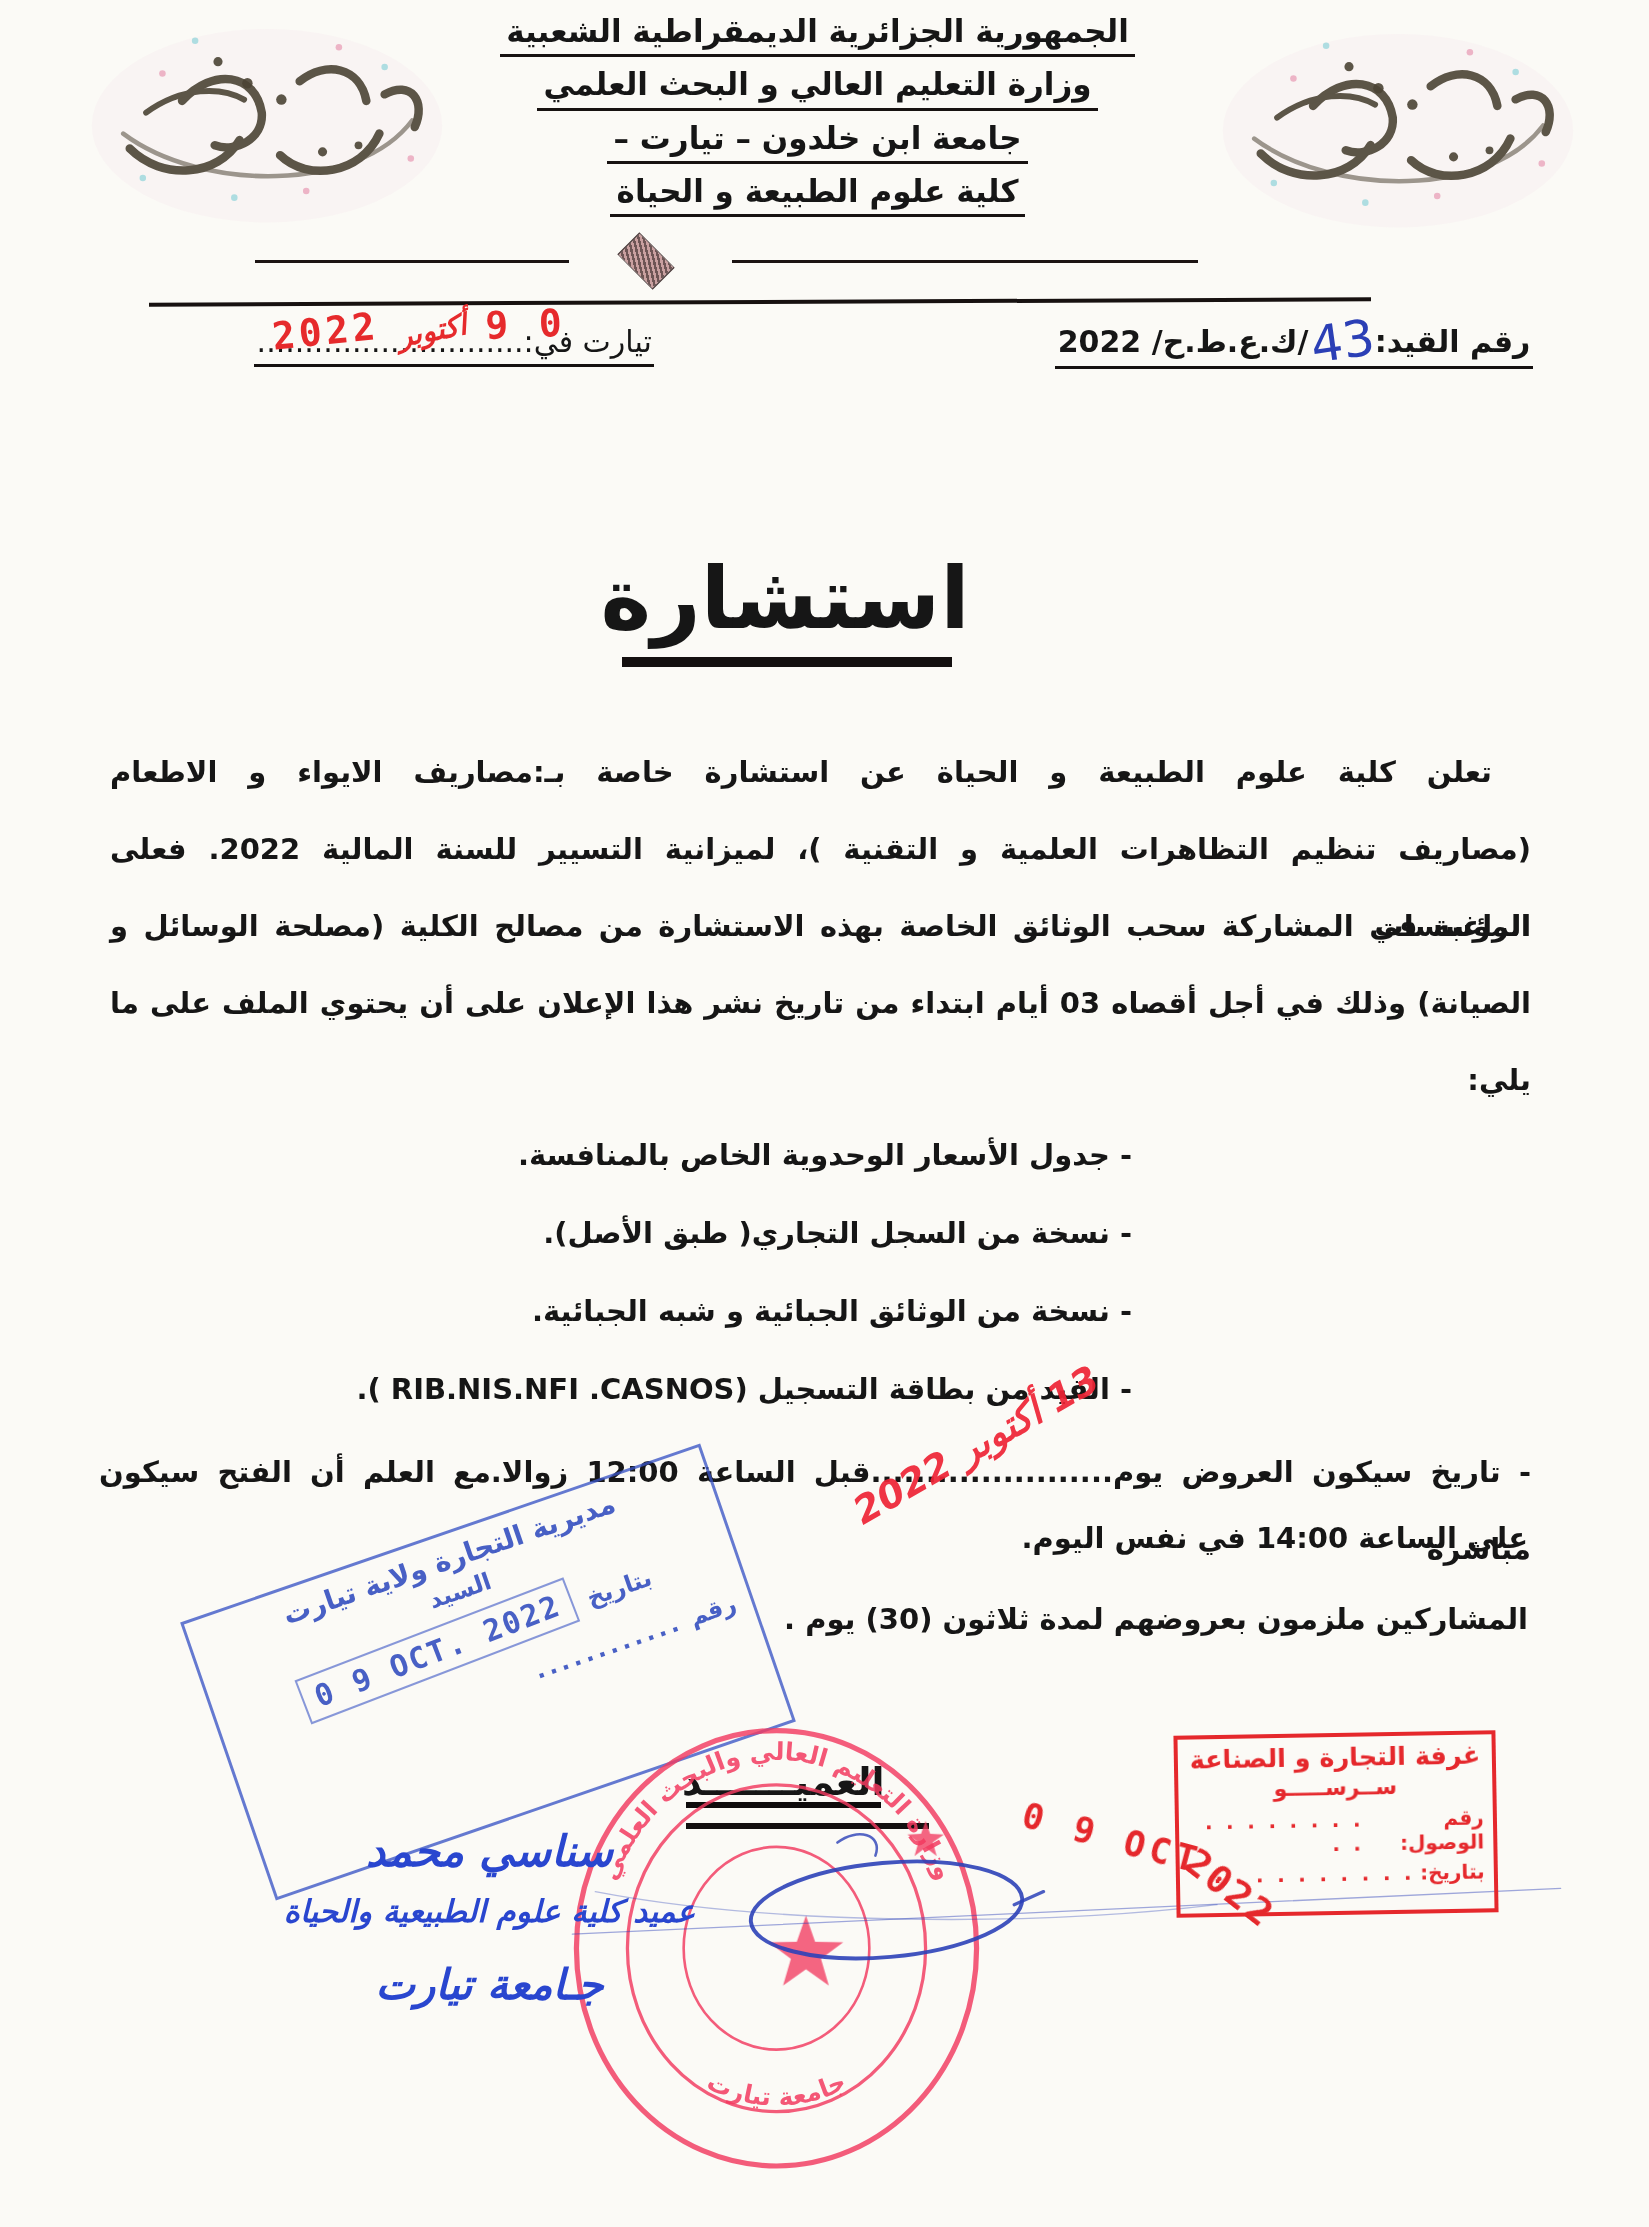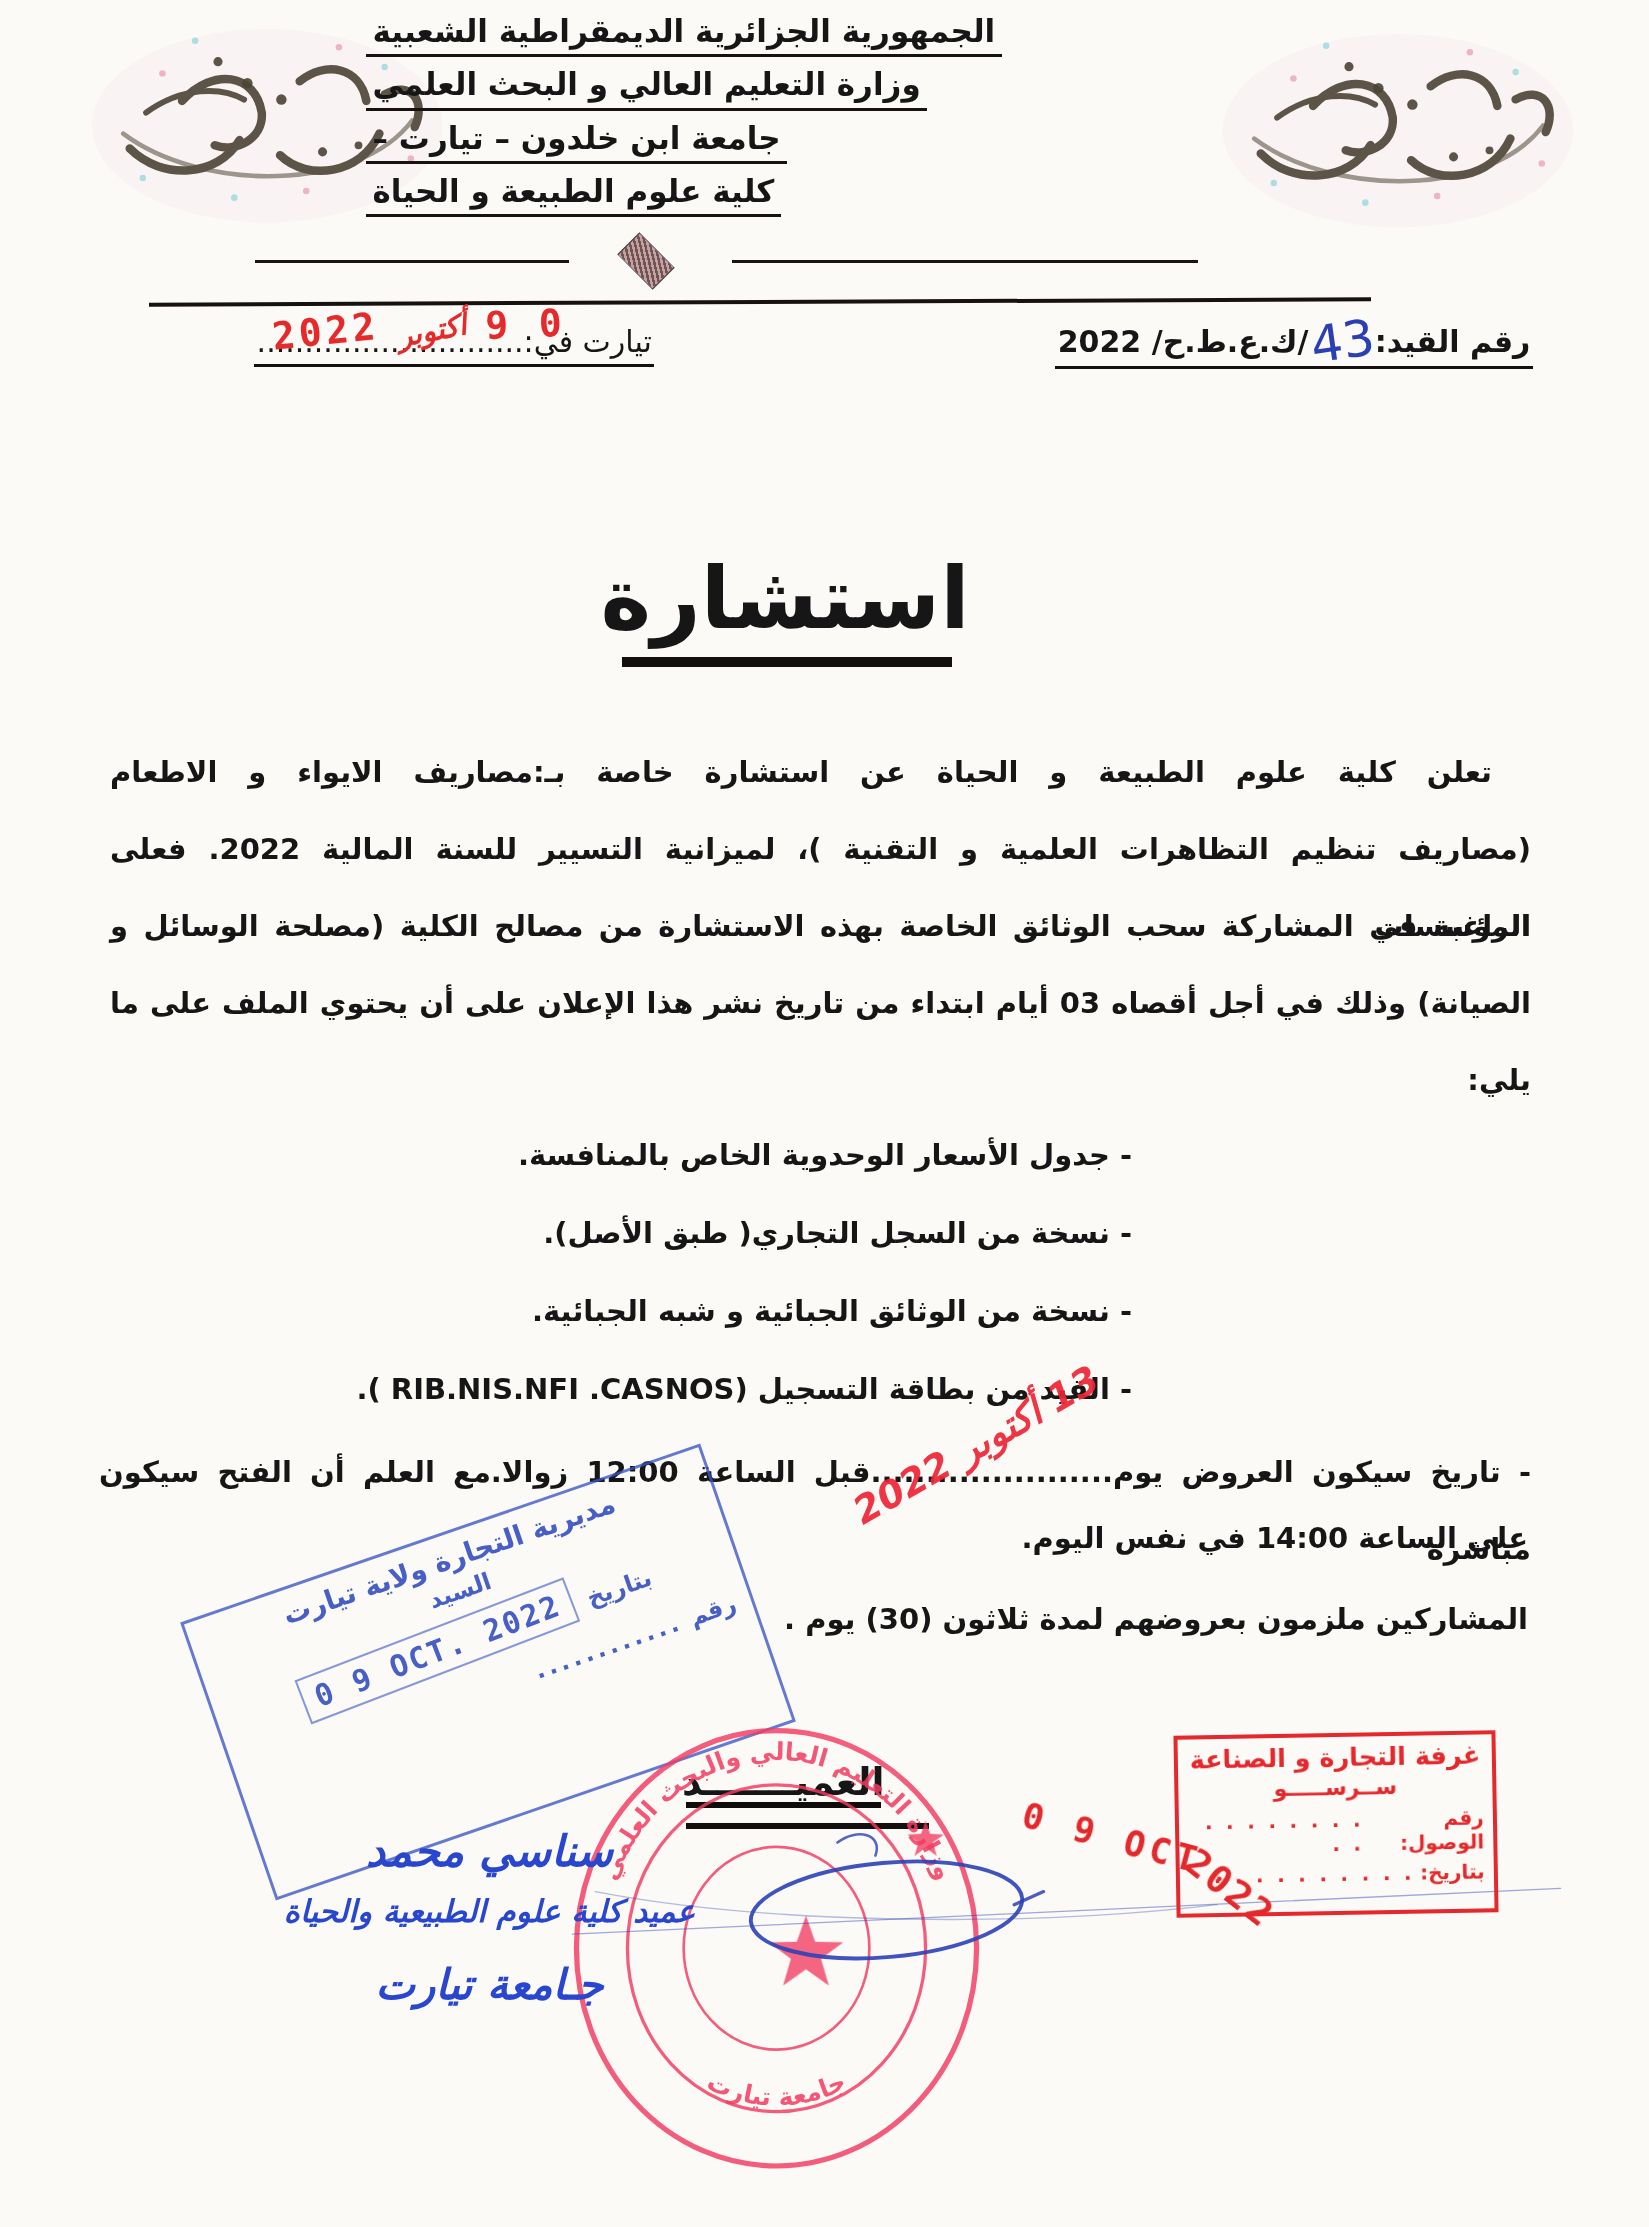--- a/index.html
+++ b/index.html
@@ -5,21 +5,21 @@
   html,body{margin:0;padding:0;background:#e8e8e8;}
   .page{
     position:relative; width:1649px; height:2227px; margin:0 auto;
     background:#fbfaf6; overflow:hidden;
     font-family:"DejaVu Sans", sans-serif; color:#161616;
   }
   
   .logo{position:absolute; width:366px; height:216px;}
   .logo-left{left:84px; top:21px;}
   .logo-right{left:1215px; top:26px;}
-  .header-block{position:absolute; left:366px; top:13px; width:903px; text-align:left; direction:rtl;}
+  .header-block{position:absolute; left:366px; top:13px; width:903px; text-align:center; direction:rtl;}
   .h-line{margin-bottom:9.2px;}
   .h-line span{
     display:inline-block; font-size:31px; font-weight:700;
     border-bottom:3.3px solid #171211; padding:0 6.5px 5.2px;
   }
   .div-seg{position:absolute; height:3.3px; background:#1c1413;}
   .div-diamond{
     position:absolute; left:626px; top:241px; width:38px; height:38px;
     background:repeating-linear-gradient(45deg,#c9a0a0 0 2.6px,#6e5555 2.6px 5.2px);
     transform:rotate(45deg) scale(1.25,.78); border:0.7px solid #4a3a3a;

